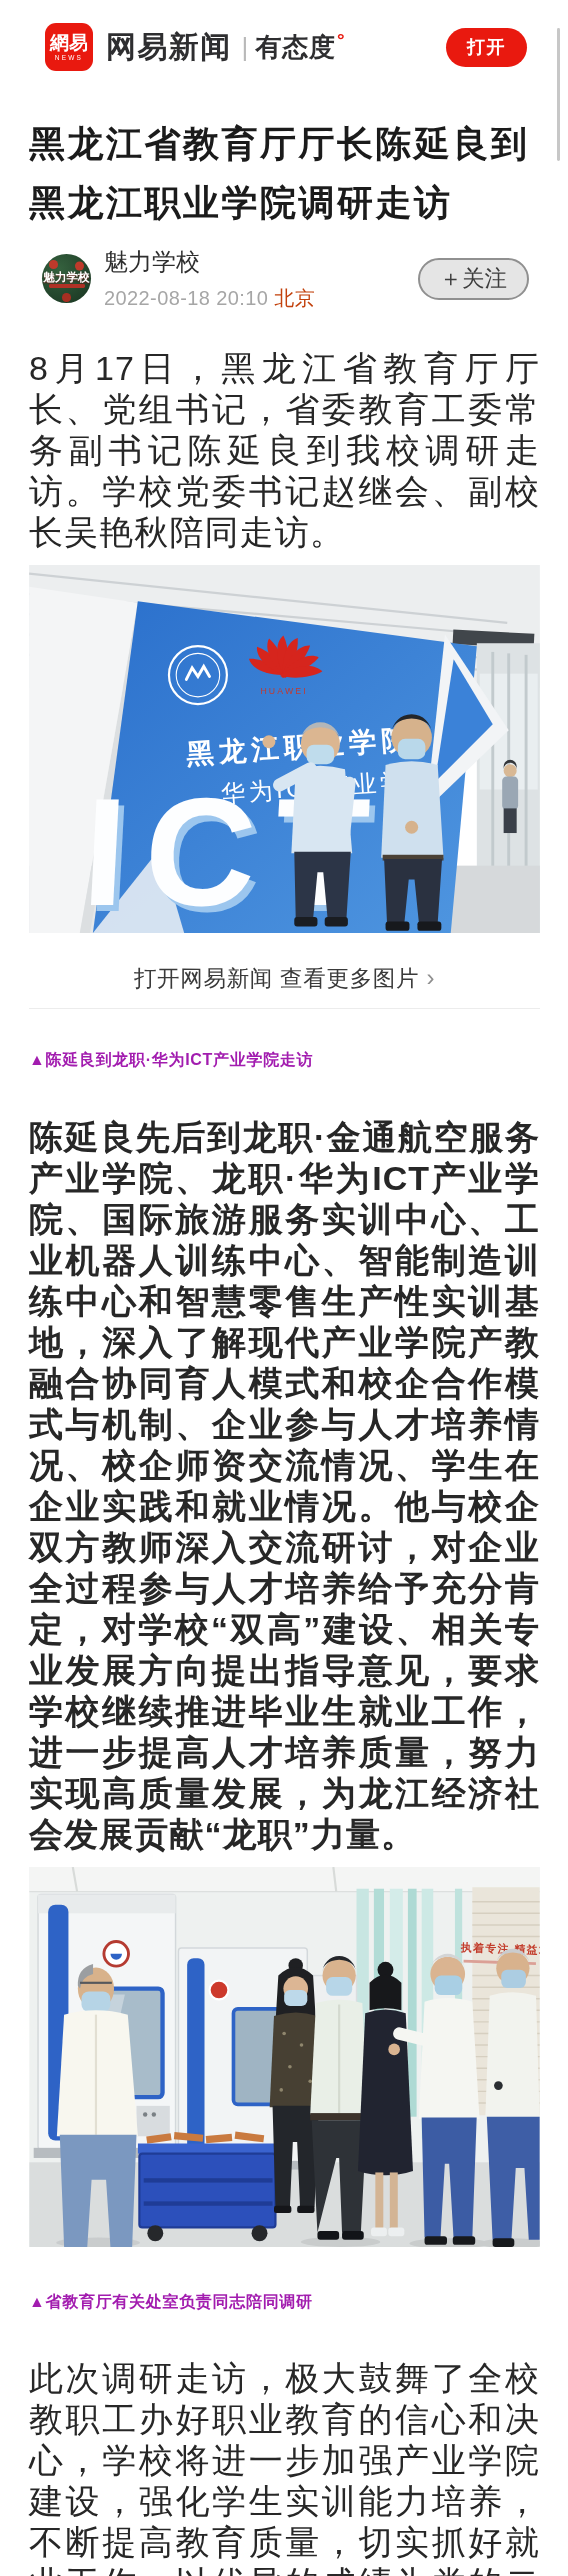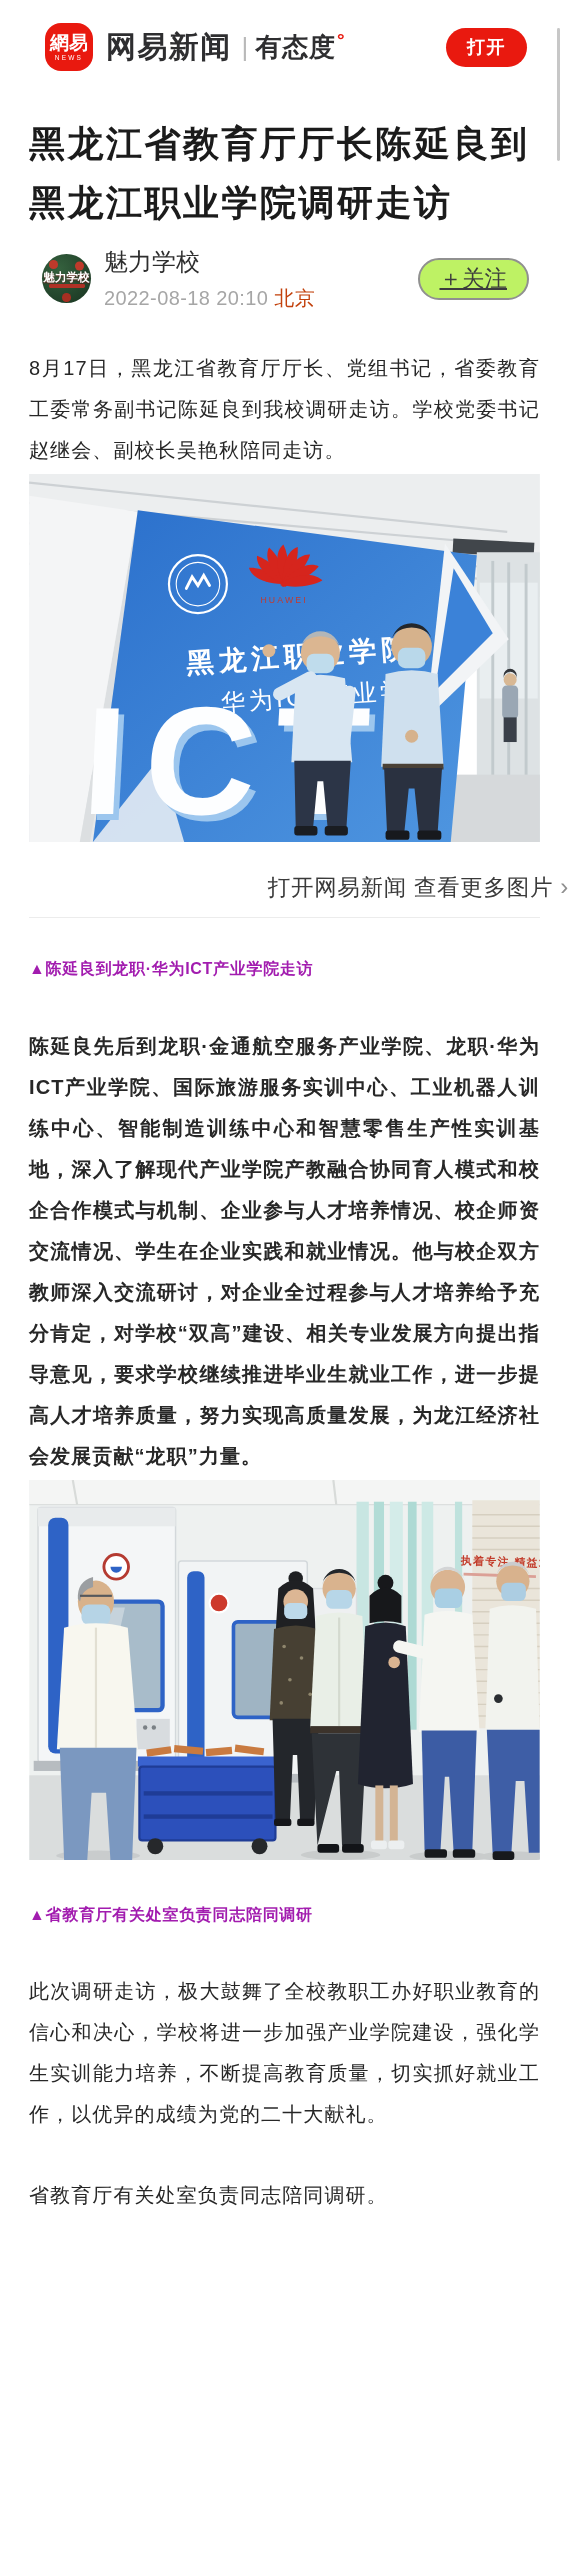--- a/index.html
+++ b/index.html
@@ -1,21 +1,21 @@
 <!DOCTYPE html>
 <html style="font-size:11.6px"><head>
 <meta charset="utf-8">
 <style>
   html,body { margin:0; padding:0; background:#ffffff; }
   body { font-family:"Liberation Sans","DejaVu Sans",sans-serif; }
   .page { position:relative; width:569px; min-height:2576px; margin:0 auto; background:#fff; overflow:hidden; }
 
   
   .app-banner { display:flex; align-items:center; padding:23px 42px 0 45px; }
-  .logo-box { width:48px; height:48px; border-radius:16px; background:#e9190f; color:#fff;
+  .logo-box { width:48px; height:48px; border-radius:11px; background:#e9190f; color:#fff;
               display:flex; flex-direction:column; align-items:center; justify-content:center; flex:none; }
   .logo-cn { font-size:19px; font-weight:700; line-height:20px; }
   .logo-en { font-size:6.5px; letter-spacing:2.2px; margin-top:1.4px; }
   .brand-text { display:flex; align-items:center; margin-left:13px; color:#2e2e30; white-space:nowrap; }
   .app-name { font-size:30px; font-weight:700; letter-spacing:1.4px; }
   .brand-divider { font-size:26px; color:#b9b9b9; margin:0 7.2px 0 10px; font-weight:300; }
   .slogan { font-size:26px; font-weight:700; letter-spacing:0.7px; }
   .degree { color:#e9190f; font-size:19px; font-weight:900; position:relative; top:-10px; left:1.4px; }
   .open-btn { margin-left:auto; width:81px; height:39px; border:none; border-radius:19.6px;
               background:#e9190f; color:#fff; font-size:18px; font-weight:700; letter-spacing:1.4px; cursor:pointer; }
@@ -31,31 +31,31 @@
   .avatar-dot { position:absolute; width:8.7px; height:8.7px; border-radius:50%; background:#bf3a2b;
                 top:5.8px; left:7.2px; box-shadow:26px 1.4px 0 #bf3a2b, 13px 33px 0 #a72f22; }
   .avatar-label { position:absolute; left:0; right:0; top:16px; text-align:center; color:#fff;
                   font-size:11.6px; font-weight:700; text-shadow:0 0.7px 1.4px rgba(120,20,20,.8); }
   .avatar-band { position:absolute; left:6.5px; right:6.5px; top:30px; height:3.6px; background:#b03226; border-radius:1.4px; }
   .author-info { margin-left:13px; }
   .author-name { font-size:24px; color:#2e2e2e; }
   .author-meta { margin-top:6.5px; font-size:20px; color:#a6a6a6; letter-spacing:0.4px; }
   .meta-loc { color:#c2410c; }
   .follow-btn { margin-left:auto; height:42px; padding:0 20px; border:2.2px solid #909090; border-radius:22.5px;
-                background:#bef264; color:#3d3d3d; font-size:22.5px; display:flex; align-items:center; cursor:pointer;text-decoration:underline; }
-
-  .body-p { margin:3px 29px; font-size:20px; line-height:41px; color:#272727;
+                background:#e5e5e5; color:#3d3d3d; font-size:22.5px; display:flex; align-items:center; cursor:pointer; }
+
+  .body-p { margin:12px 29px; font-size:34px; line-height:41px; color:#272727;
             text-align:justify; letter-spacing:1.1px; }
   .mt50 { margin-top:36px; } .mt64 { margin-top:46px;font-weight:bold; } .mt62 { margin-top:45px; } .mt55 { margin-top:40px; }
 
   figure.photo { margin:0 29px; } 
   .ph1 { margin-top:52px; } .ph2 { margin-top:62px; }
   figure.photo svg { display:block; }
 
-  .gallery-link { margin-top:30px; text-align:right; font-size:22.5px; color:#3a3a3a; letter-spacing:0.7px; cursor:pointer; }
+  .gallery-link { margin-top:30px; text-align:center; font-size:22.5px; color:#3a3a3a; letter-spacing:0.7px; cursor:pointer; }
   .gallery-link .chev { color:#8f8f8f; margin-left:7.2px; font-size:24px; }
   .divider { margin:14.5px 29px 0; border:none; border-top:1.4px solid #ececec; }
   .caption { margin:41px 29px 0; font-size:16px; font-weight:700; color:#a21caf; letter-spacing:0.7px; }
   .cap2 { margin-top:45px; }
 </style>
 </head>
 <body>
 
 <div class="page">
 

